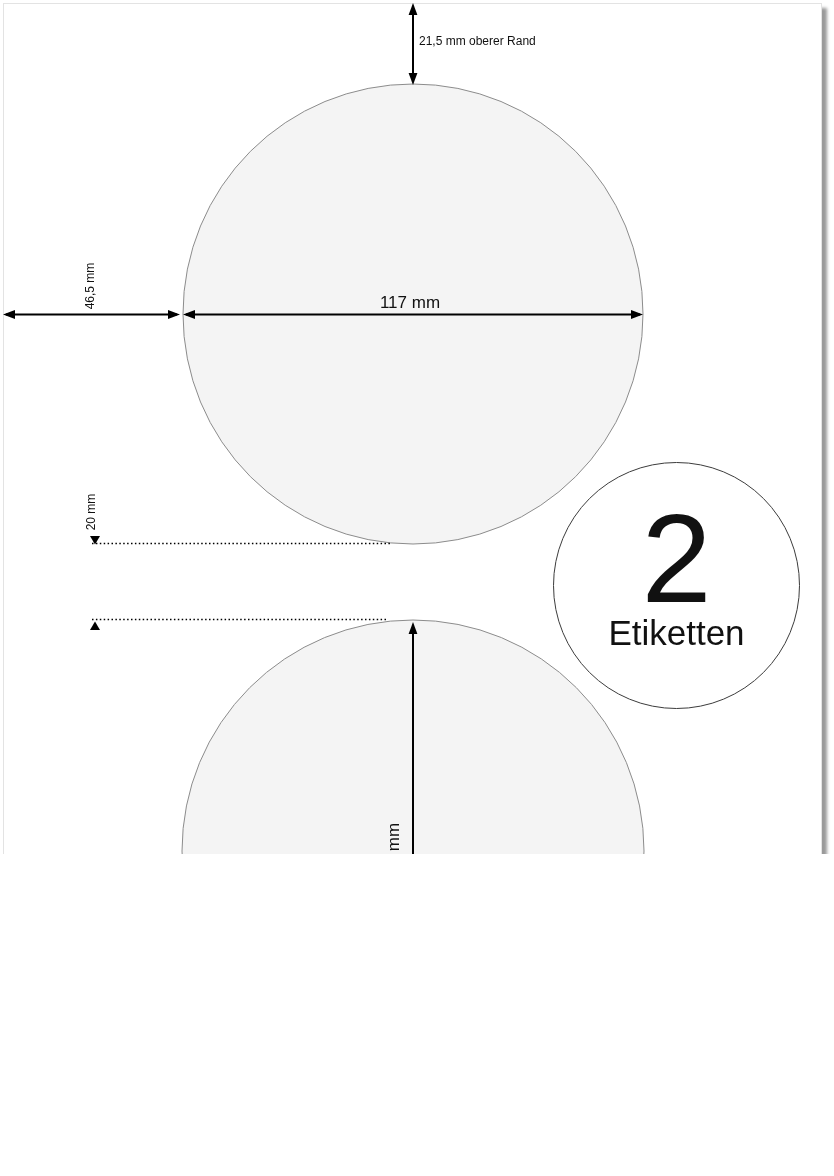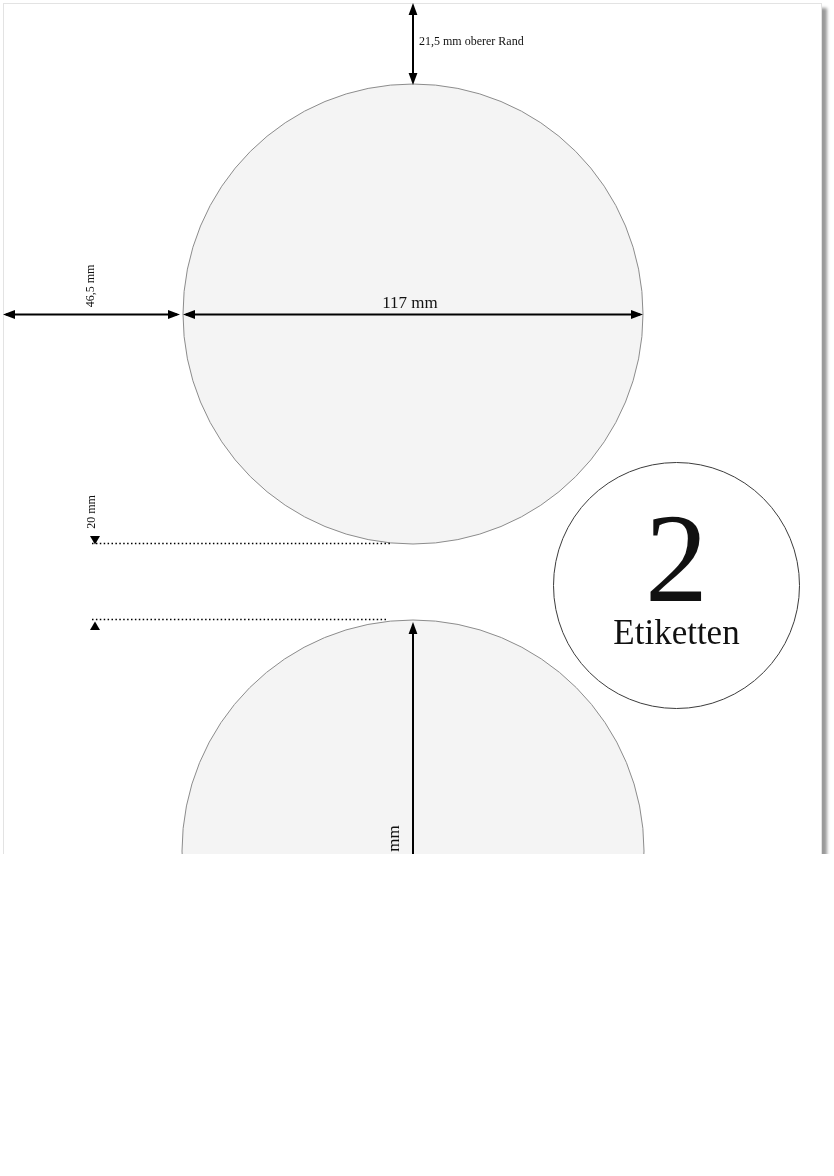--- a/index.html
+++ b/index.html
@@ -10,21 +10,21 @@
     --sheet-border:#e3e3e3;
     --page-shadow:#9a9a9a;
   }
   *{margin:0;padding:0;box-sizing:border-box;}
   html,body{background:#ffffff;}
   .canvas{
     position:relative;
     width:834px;height:854px;
     overflow:hidden;
     background:#ffffff;
-    font-family:Liberation Serif, serif;
+    font-family:Liberation Sans, sans-serif;
     color:var(--text-color);
   }
   .sheet{
     position:absolute;
     left:3px;top:3px;
     width:819px;height:1160px;
     background:#ffffff;
     border:1px solid var(--sheet-border);
     box-shadow:5px 5px 3px var(--page-shadow);
   }

